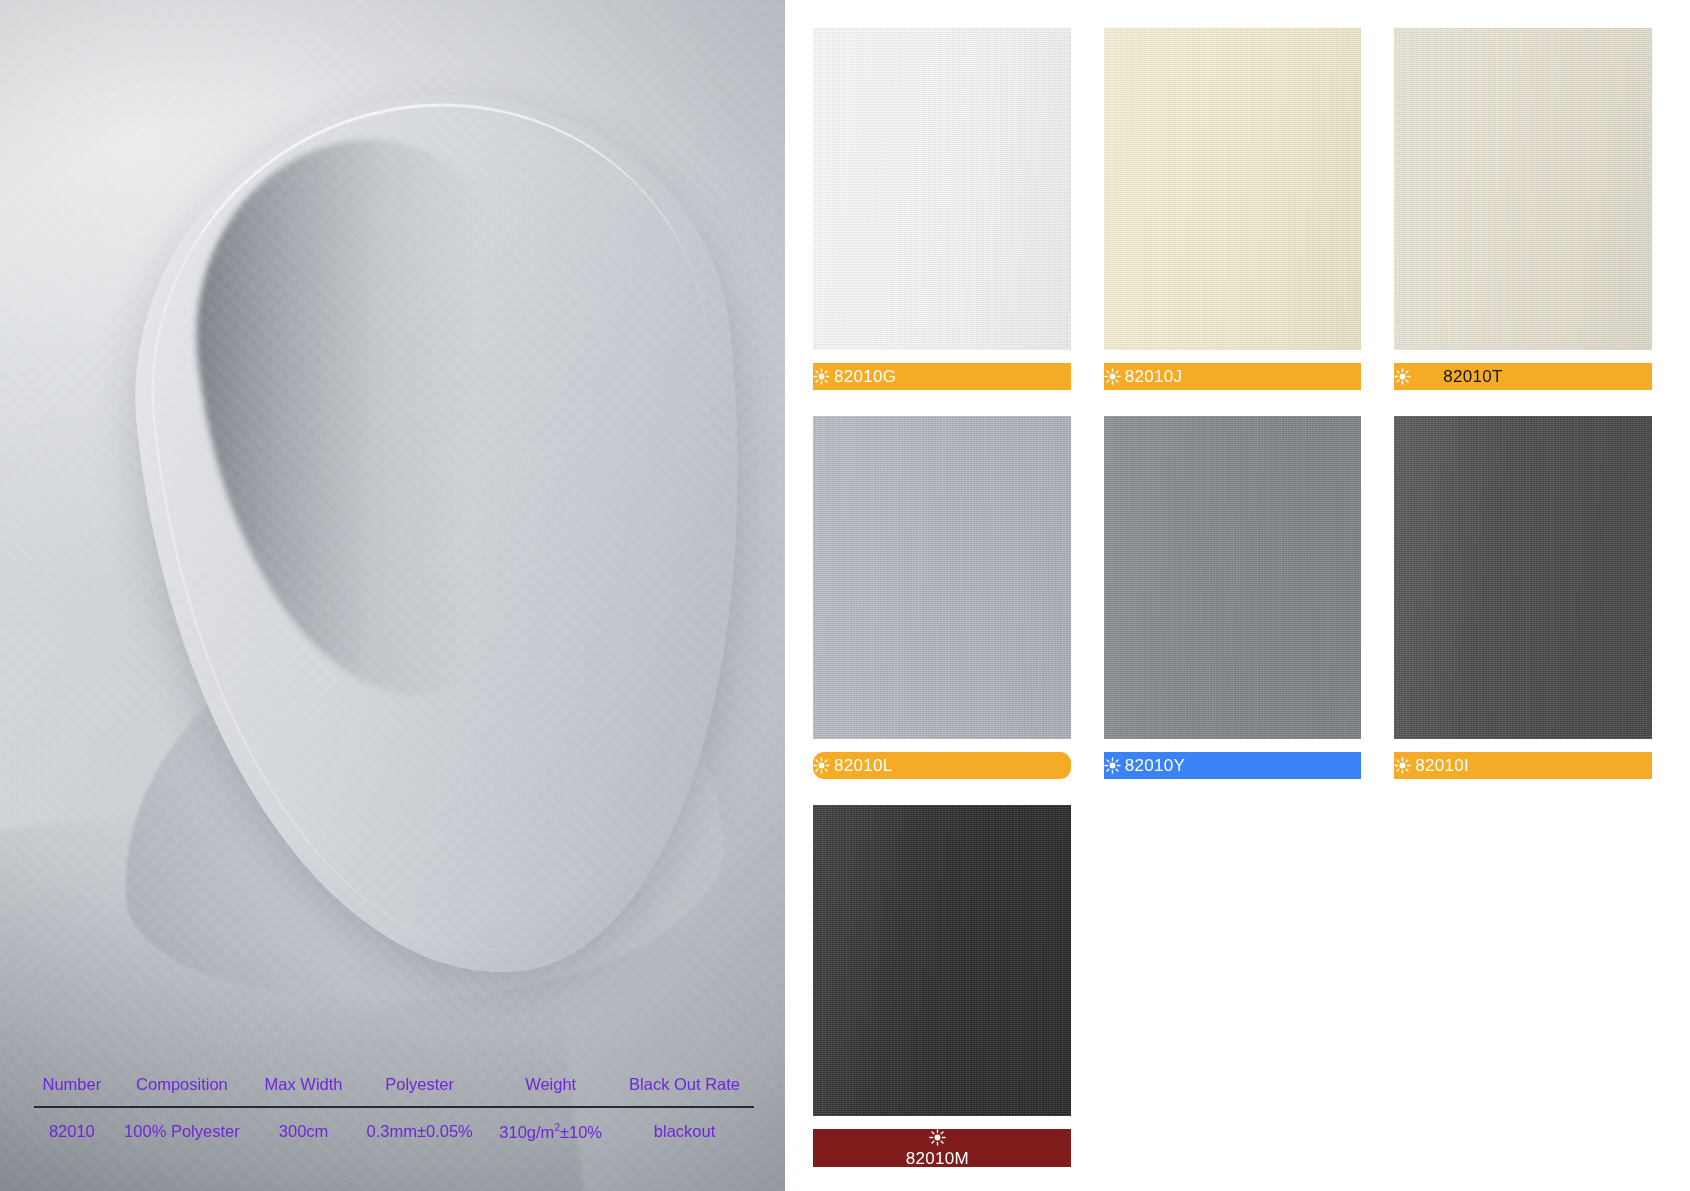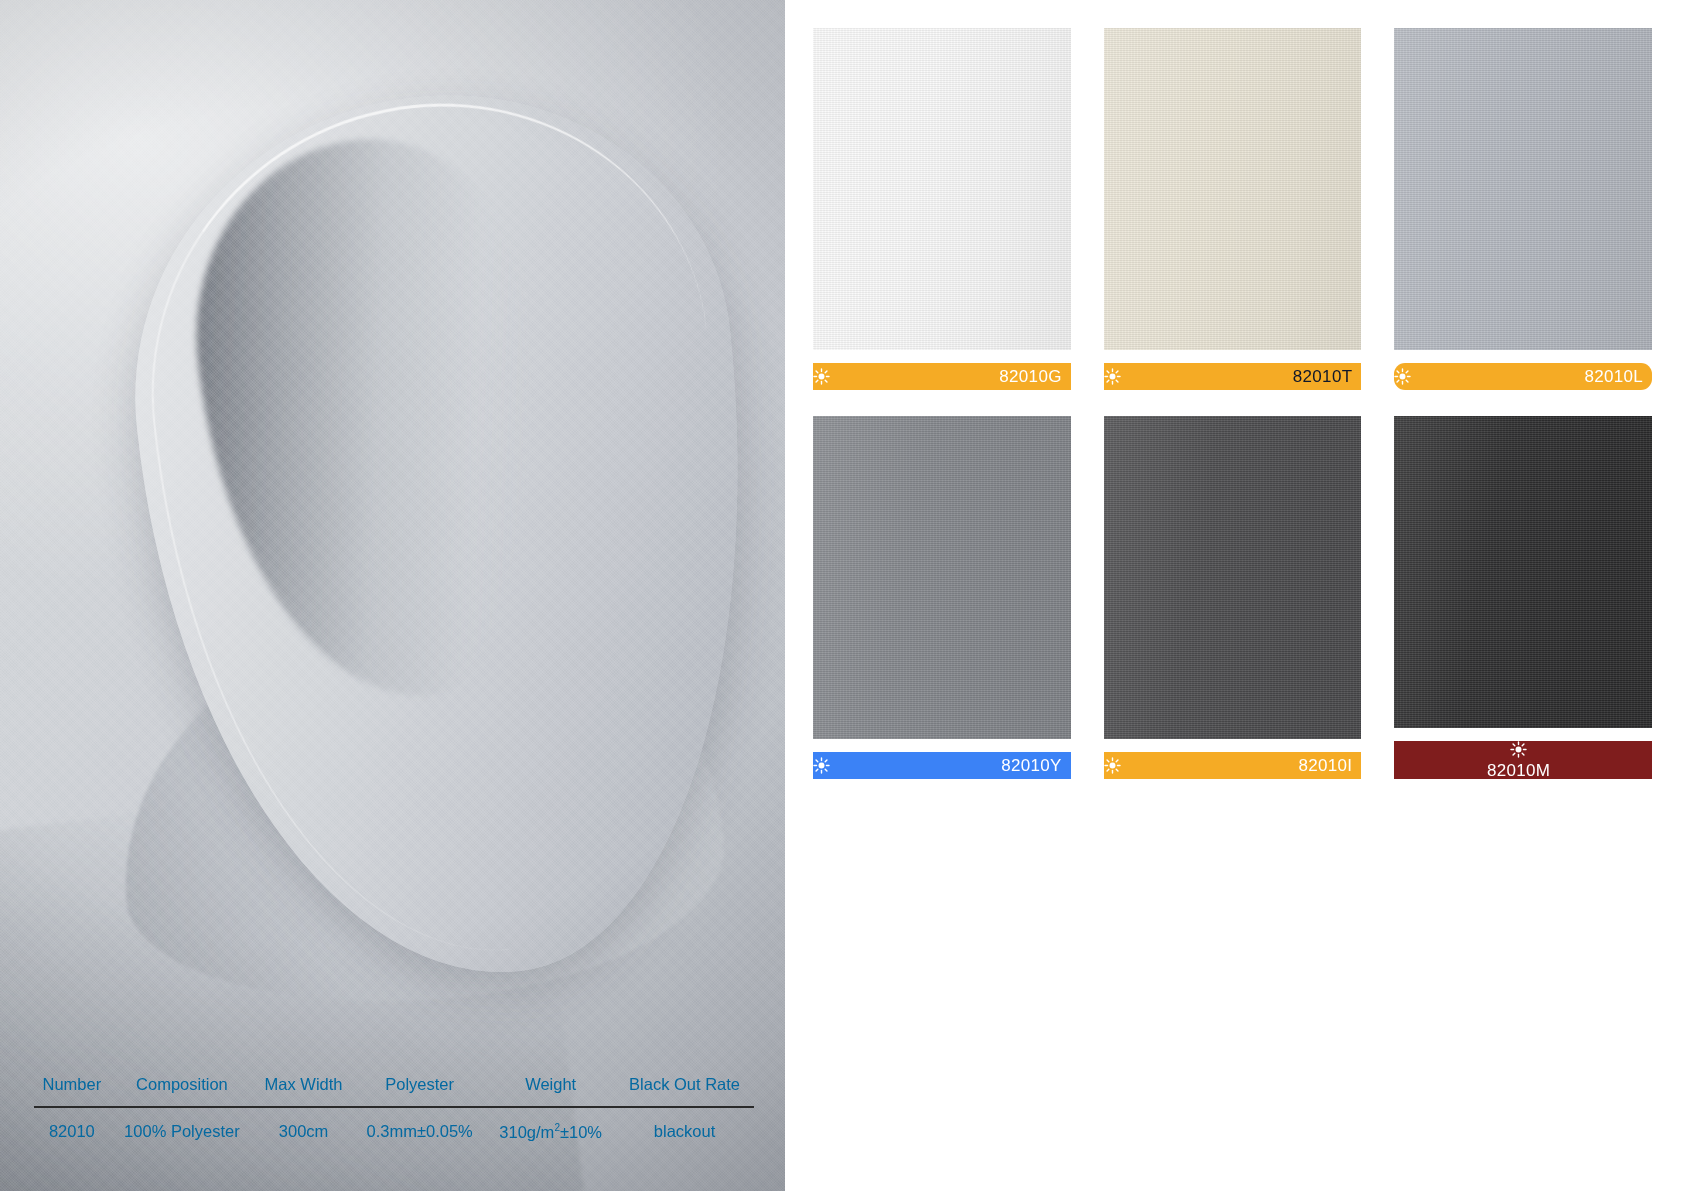--- a/index.html
+++ b/index.html
@@ -207,21 +207,21 @@
   .spec table {
     width: 100%;
     border-collapse: collapse;
   }
   .spec th, .spec td {
     font-size: 16.5px;
     font-weight: normal;
     text-align: center;
     padding: 6px 2px;
     white-space: nowrap;
-    color: #0369a1;
+    color: #6d28d9;
   }
   .spec thead th { padding-bottom: 12px; }
   .spec thead tr { border-bottom: 2.5px solid #2a2a2a; }
   .spec tbody td { padding-top: 14px; }
   .spec sup { font-size: 10px; vertical-align: super; }
 
   
   .grid-panel {
     position: relative;
     flex: 1 1 auto;
@@ -281,21 +281,21 @@
         rgba(0,0,0,0.045) 100%);
     pointer-events: none;
   }
 
   .label-bar {
     flex: 0 0 27px;
     margin-top: 13px;
     background: #f5ab25;
     display: flex;
     align-items: center;
-    justify-content: space-between;
+    justify-content: flex-start;
     padding-right: 9px;
     gap: 4px;
   }
   .label-bar .sun-icon {
     display: inline-flex;
     align-items: center;
     justify-content: center;
     width: 17px;
     height: 17px;
     flex: 0 0 17px;
@@ -369,20 +369,41 @@
                   <line x1="17.2" y1="17.2" x2="19.7" y2="19.7"></line>
                   <line x1="4.3" y1="19.7" x2="6.8" y2="17.2"></line>
                   <line x1="17.2" y1="6.8" x2="19.7" y2="4.3"></line>
                 </g>
               </svg>
             </span>
             <span class="code" style="color: rgb(255, 255, 255);">82010G</span>
           </div>
         </div>
         <div class="cell">
+          <div class="swatch" style="background: rgb(247, 240, 212);"></div>
+          <div class="label-bar" style="background: rgb(245, 171, 37);">
+            <span class="sun-icon">
+              <svg viewBox="0 0 24 24" width="17" height="17" aria-hidden="true">
+                <circle cx="12" cy="12" r="4.2" fill="#ffffff"></circle>
+                <g stroke="#ffffff" stroke-width="2" stroke-linecap="round">
+                  <line x1="12" y1="1.4" x2="12" y2="5"></line>
+                  <line x1="12" y1="19" x2="12" y2="22.6"></line>
+                  <line x1="1.4" y1="12" x2="5" y2="12"></line>
+                  <line x1="19" y1="12" x2="22.6" y2="12"></line>
+                  <line x1="4.3" y1="4.3" x2="6.8" y2="6.8"></line>
+                  <line x1="17.2" y1="17.2" x2="19.7" y2="19.7"></line>
+                  <line x1="4.3" y1="19.7" x2="6.8" y2="17.2"></line>
+                  <line x1="17.2" y1="6.8" x2="19.7" y2="4.3"></line>
+                </g>
+              </svg>
+            </span>
+            <span class="code" style="color: rgb(255, 255, 255);">82010J</span>
+          </div>
+        </div>
+        <div class="cell">
           <div class="swatch" style="background: rgb(234, 229, 214);"></div>
           <div class="label-bar" style="background: rgb(245, 171, 37);">
             <span class="sun-icon">
               <svg viewBox="0 0 24 24" width="17" height="17" aria-hidden="true">
                 <circle cx="12" cy="12" r="4.2" fill="#ffffff"></circle>
                 <g stroke="#ffffff" stroke-width="2" stroke-linecap="round">
                   <line x1="12" y1="1.4" x2="12" y2="5"></line>
                   <line x1="12" y1="19" x2="12" y2="22.6"></line>
                   <line x1="1.4" y1="12" x2="5" y2="12"></line>
                   <line x1="19" y1="12" x2="22.6" y2="12"></line>

